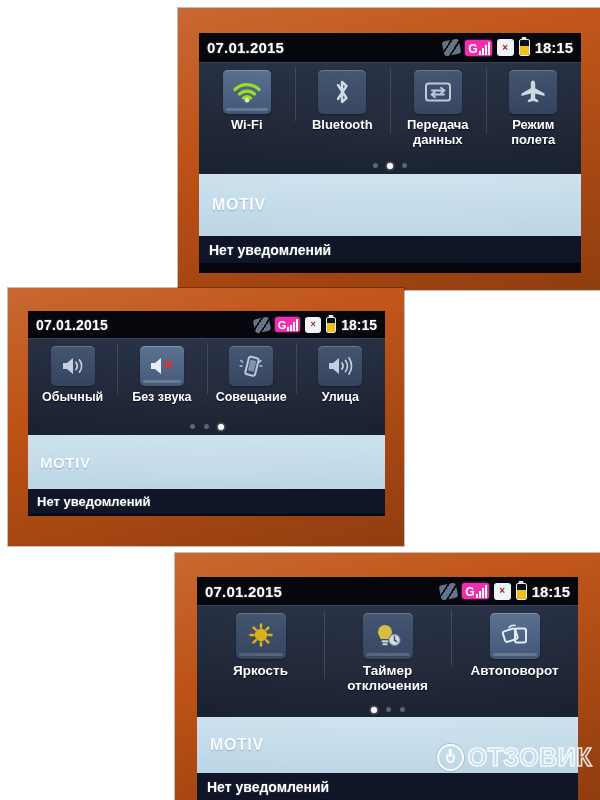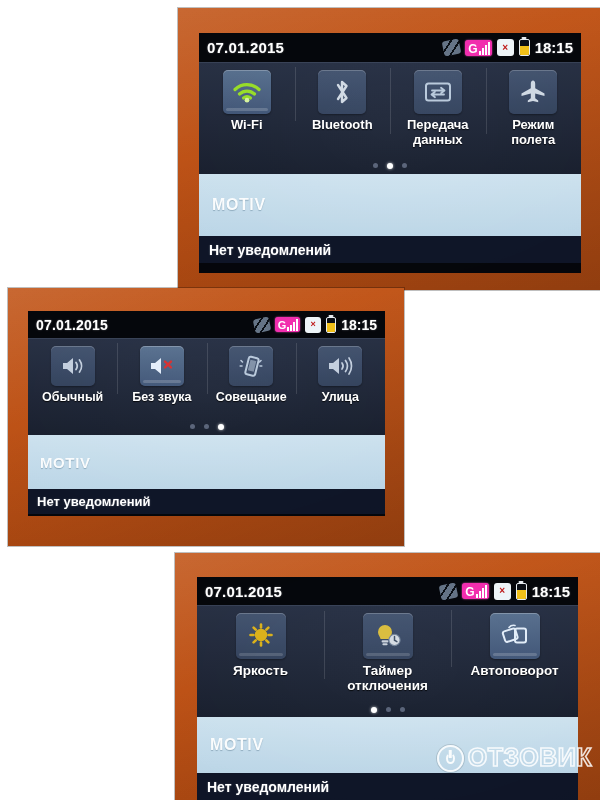--- a/index.html
+++ b/index.html
@@ -569,20 +569,20 @@
       </div>
 
       <div class="notif" style="height:27px;">
         <span class="notif-text" style="font-size:14px; margin-left:10px;">Нет уведомлений</span>
       </div>
       <div class="belowfill"></div>
       <div class="blurlayer"></div>
     </div>
   </div>
 
-  <div class="watermark" style="right:8px; bottom:28px;align-items:flex-end;">
+  <div class="watermark" style="right:8px; bottom:28px;">
     <span class="wm-circle">
       <span class="wm-power"></span>
     </span>
     <span class="wm-text">ОТЗОВИК</span>
   </div>
 
 </div>
 
 </body></html>

